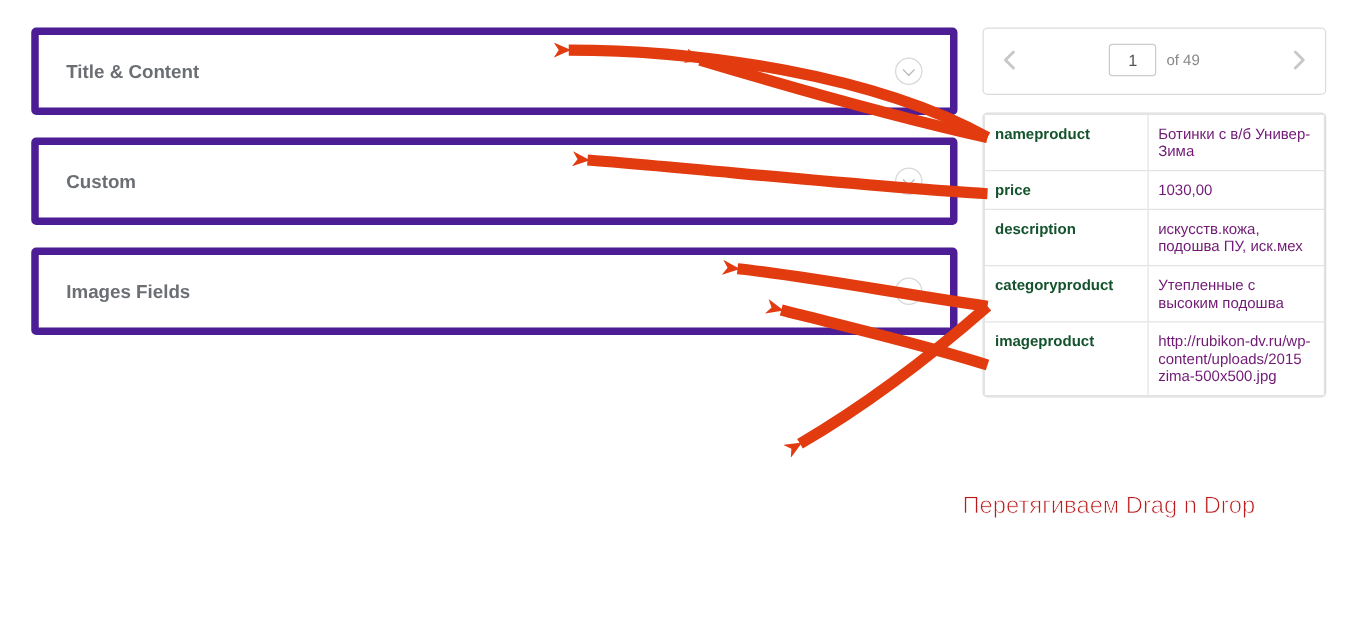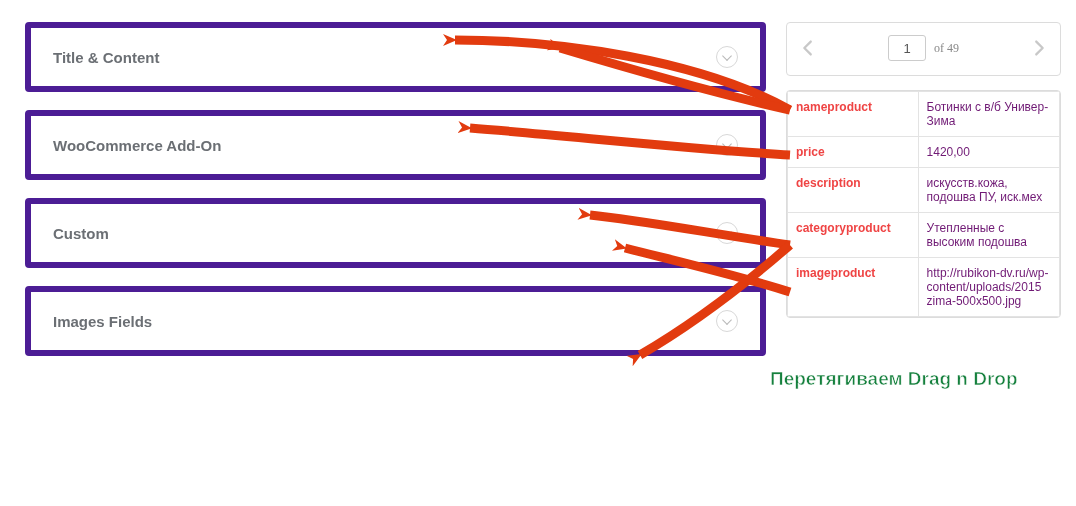--- a/index.html
+++ b/index.html
@@ -87,80 +87,75 @@
     height: 26px;
     border: 1px solid #ccc;
     border-radius: 3px;
     text-align: center;
     font-size: 13px;
     color: #555;
   }
   .pager-of {
     font-size: 12px;
     color: #888;
-    font-family: Liberation Serif, serif;
   }
   .table-card {
     border: 1px solid #dcdcdc;
     border-radius: 4px;
     background: #fff;
     overflow: hidden;
   }
   table.preview {
     border-collapse: collapse;
     width: 100%;
     table-layout: fixed;
   }
   table.preview td {
     border: 1px solid #e3e3e3;
     padding: 8px 8px;
     font-size: 12px;
     vertical-align: top;
     word-break: break-word;
   }
   table.preview td.key {
-    color: #ef4444;
+    color: #14532d;
     font-weight: 700;
     width: 48%;
     cursor: move;
   }
   table.preview td.val {
     color: #701a75;
   }
   .annotation {
     position: absolute;
     left: 770px;
-    top: 368px;
+    top: 394px;
     font-size: 19px;
-    font-weight: 700;
-    color: #15803d;
+    font-weight: 400;
+    color: #b91c1c;
     -webkit-text-stroke: 0.6px #fff;
     text-shadow: 0 0 2px #fff;
     white-space: nowrap;
   }
   svg.arrows {
     position: absolute;
     left: 0;
     top: 0;
     width: 1076px;
     height: 506px;
     pointer-events: none;
   }
 </style>
 </head>
 <body>
 
 <div class="wrap">
   <div class="left">
     <div class="panel">
       <span class="panel-title">Title &amp; Content</span>
-      <span class="chev"></span>
-    </div>
-    <div class="panel">
-      <span class="panel-title">WooCommerce Add-On</span>
       <span class="chev"></span>
     </div>
     <div class="panel">
       <span class="panel-title">Custom</span>
       <span class="chev"></span>
     </div>
     <div class="panel">
       <span class="panel-title">Images Fields</span>
       <span class="chev"></span>
     </div>
@@ -188,21 +183,21 @@
 
     <div class="table-card">
       <table class="preview">
         <tbody>
           <tr>
             <td class="key">nameproduct</td>
             <td class="val">Ботинки с в/б Универ-Зима</td>
           </tr>
           <tr>
             <td class="key">price</td>
-            <td class="val">1420,00</td>
+            <td class="val">1030,00</td>
           </tr>
           <tr>
             <td class="key">description</td>
             <td class="val">искусств.кожа, подошва ПУ, иск.мех</td>
           </tr>
           <tr>
             <td class="key">categoryproduct</td>
             <td class="val">Утепленные с высоким подошва</td>
           </tr>
           <tr>

